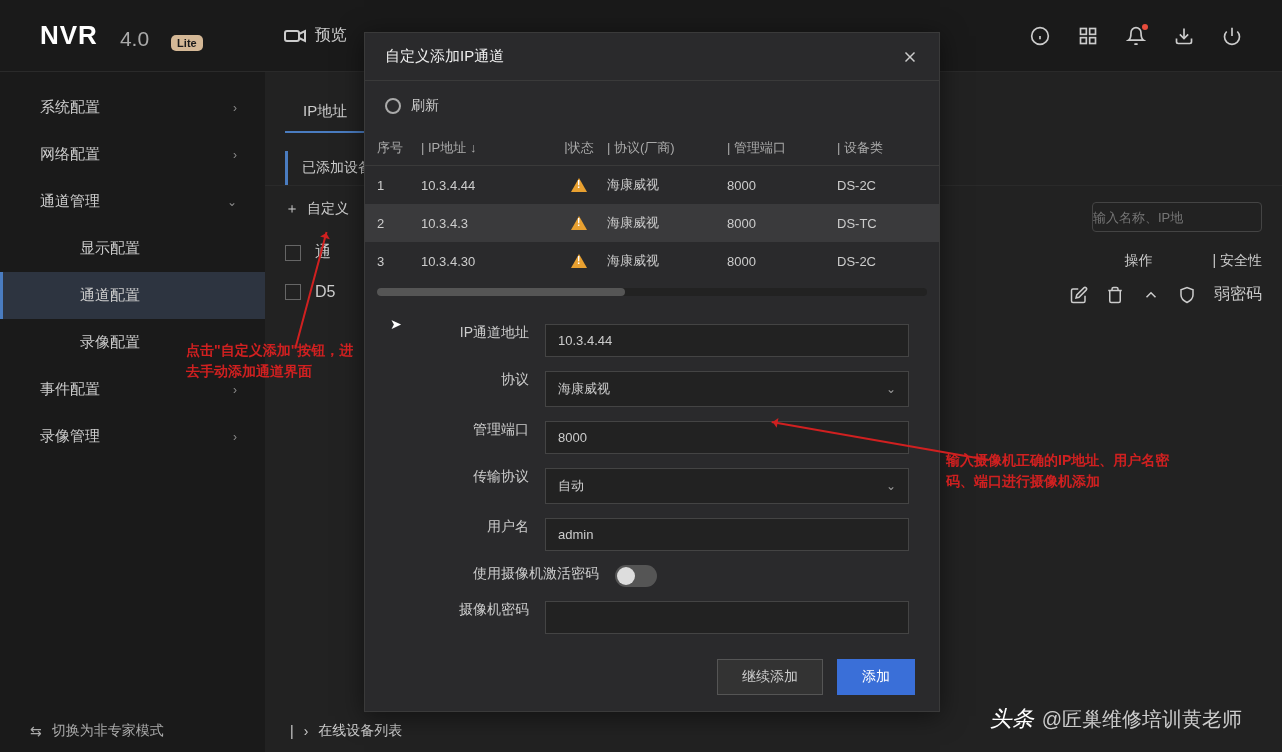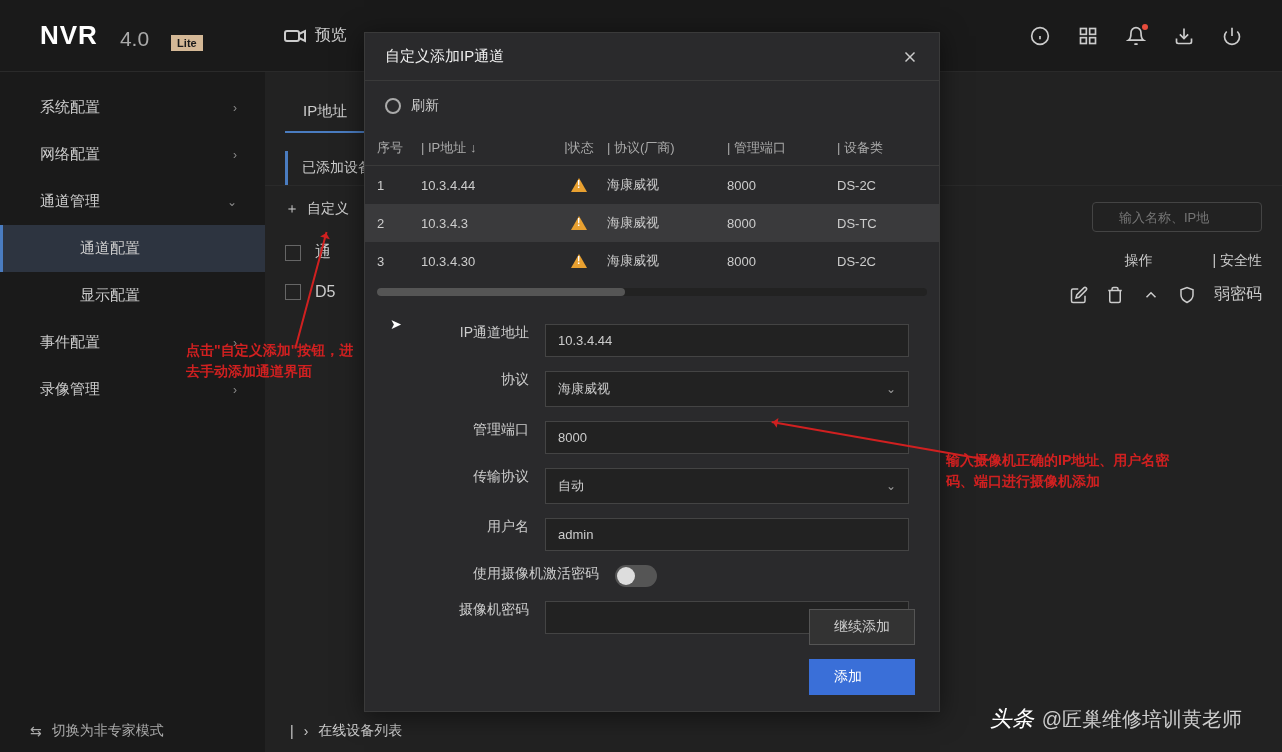--- a/index.html
+++ b/index.html
@@ -2,21 +2,21 @@
 <html><head>
 <meta charset="utf-8">
 <style>
 * { margin: 0; padding: 0; box-sizing: border-box; font-family: "Microsoft YaHei", sans-serif; }
 body { background: #1a1a1a; color: #ccc; width: 1282px; height: 752px; overflow: hidden; position: relative; }
 
 .header { height: 72px; background: #1a1a1a; display: flex; align-items: center; padding: 0 40px; border-bottom: 1px solid #2a2a2a; }
 .logo { display: flex; align-items: flex-end; gap: 22px; }
 .logo-nvr { color: #fff; font-weight: bold; font-size: 26px; letter-spacing: 1px; }
 .logo-ver { color: #aaa; font-size: 21px; }
-.logo-badge { background: #d4b896; color: #1a1a1a; font-size: 11px; font-weight: bold; padding: 2px 6px; border-radius: 0; }
+.logo-badge { background: #d4b896; color: #1a1a1a; font-size: 11px; font-weight: bold; padding: 2px 6px; border-radius: 5px; }
 .header-nav { margin-left: 80px; display: flex; gap: 30px; align-items: flex-end; }
 .nav-item { display: flex; align-items: center; gap: 8px; color: #ccc; cursor: pointer; }
 .nav-icon { width: 24px; height: 24px; }
 .header-right { margin-left: auto; display: flex; gap: 28px; align-items: center; }
 .header-icon { width: 20px; height: 20px; color: #ccc; cursor: pointer; position: relative; }
 .notif-dot { position: absolute; top: -2px; right: -2px; width: 6px; height: 6px; background: #e74c3c; border-radius: 50%; }
 
 .main { display: flex; height: calc(100% - 72px); }
 .sidebar { width: 265px; background: #1a1a1a; padding-top: 12px; }
 .sb-item { display: flex; justify-content: space-between; align-items: center; padding: 14px 28px 14px 40px; color: #ccc; cursor: pointer; font-size: 15px; text-align: center; }
@@ -29,21 +29,21 @@
 .tabs { display: flex; padding: 20px 0 0 20px; gap: 0; }
 .tab { padding: 10px 18px; color: #ccc; cursor: pointer; font-size: 15px; }
 .tab.active { border-bottom: 2px solid #4a7cc0; }
 .subtabs { display: flex; padding: 18px 0 0 20px; gap: 0; border-bottom: 1px solid #2a2a2a; }
 .subtab { padding: 8px 14px; color: #ccc; cursor: pointer; font-size: 14px; border-left: 3px solid transparent; }
 .subtab.active { border-left: 3px solid #4a7cc0; }
 .add-custom { display: flex; align-items: center; gap: 8px; padding: 14px 20px; color: #ccc; cursor: pointer; font-size: 14px; }
 .check-row { display: flex; align-items: center; gap: 14px; padding: 10px 20px; }
 .check-box { width: 16px; height: 16px; border: 1px solid #666; cursor: pointer; }
 
-.search-box { position: absolute; top: 130px; right: 20px; display: flex; align-items: center; border: 1px solid #444; border-radius: 4px; padding: 6px 26px; width: 170px; }
+.search-box { position: absolute; top: 130px; right: 20px; display: flex; align-items: center; border: 1px solid #444; border-radius: 4px; padding: 6px 0; width: 170px; }
 .search-input { background: transparent; border: none; color: #ccc; flex: 1; font-size: 13px; outline: none; }
 .search-icon { width: 16px; height: 16px; color: #ccc; }
 
 .right-cols { position: absolute; top: 180px; right: 20px; display: flex; gap: 60px; color: #ccc; font-size: 14px; }
 .right-ops { position: absolute; top: 212px; right: 20px; display: flex; gap: 18px; align-items: center; color: #ccc; }
 .op-icon { width: 18px; height: 18px; cursor: pointer; }
 
 .bottom-list { position: absolute; bottom: 12px; left: 290px; display: flex; align-items: center; gap: 10px; color: #ccc; font-size: 14px; cursor: pointer; }
 
 .modal { position: absolute; top: 32px; left: 364px; width: 576px; height: 680px; background: #2a2a2c; border: 1px solid #3a3a3a; z-index: 10; box-shadow: 0 4px 24px rgba(0,0,0,0.5); }
@@ -72,21 +72,21 @@
 
 .form { padding: 20px 30px 10px 30px; }
 .form-row { display: flex; align-items: flex-start; margin-bottom: 14px; }
 .form-label { width: 150px; text-align: right; padding-right: 16px; color: #ccc; font-size: 14px; }
 .form-input { flex: 1; background: #222; border: 1px solid #444; color: #ccc; padding: 8px 12px; font-size: 13px; outline: none; }
 .form-select { flex: 1; background: #222; border: 1px solid #444; color: #ccc; padding: 8px 12px; font-size: 13px; position: relative; cursor: pointer; display: flex; justify-content: space-between; align-items: center; }
 .sel-arrow { font-size: 12px; color: #999; }
 .toggle { width: 42px; height: 22px; background: #555; border-radius: 11px; position: relative; cursor: pointer; }
 .toggle-knob { width: 18px; height: 18px; background: #ddd; border-radius: 50%; position: absolute; top: 2px; left: 2px; }
 
-.modal-foot { position: absolute; bottom: 16px; right: 24px; display: flex; gap: 14px; flex-direction: column; }
+.modal-foot { position: absolute; bottom: 16px; right: 24px; display: flex; gap: 14px; }
 .btn { padding: 8px 24px; font-size: 14px; cursor: pointer; border: 1px solid #555; background: #333; color: #ccc; }
 .btn.primary { background: #3a6fd8; border-color: #3a6fd8; color: #fff; }
 
 .anno { position: absolute; color: #d02020; font-size: 14px; font-weight: bold; line-height: 1.5; z-index: 30; }
 .anno1 { top: 340px; left: 186px; width: 170px; }
 .anno2 { top: 450px; left: 946px; width: 240px; }
 .arrow-line { position: absolute; background: #d02020; z-index: 25; }
 .arr1 { top: 230px; left: 310px; width: 2px; height: 120px; transform: rotate(15deg); }
 .arr1::before { content:""; position:absolute; top:-4px; left:-4px; border:5px solid transparent; border-bottom-color:#d02020; }
 .arr2 { top: 440px; left: 770px; width: 220px; height: 2px; transform: rotate(10deg); }
@@ -152,25 +152,28 @@
         <span class="sb-chevron">›</span>
       </div>
     <div class="sb-item">
         <span>网络配置</span>
         <span class="sb-chevron">›</span>
       </div>
     <div class="sb-item">
         <span>通道管理</span>
         <span class="sb-chevron">⌄</span>
       </div>
+    <div class="sb-item sb-sub">
+        <span>显示配置</span>
+      </div>
     <div class="sb-item sb-sub active">
         <span>通道配置</span>
       </div>
     <div class="sb-item sb-sub">
-        <span>显示配置</span>
+        <span>录像配置</span>
       </div>
     <div class="sb-item">
         <span>事件配置</span>
         <span class="sb-chevron">›</span>
       </div>
     <div class="sb-item">
         <span>录像管理</span>
         <span class="sb-chevron">›</span>
       </div>
   </div>

